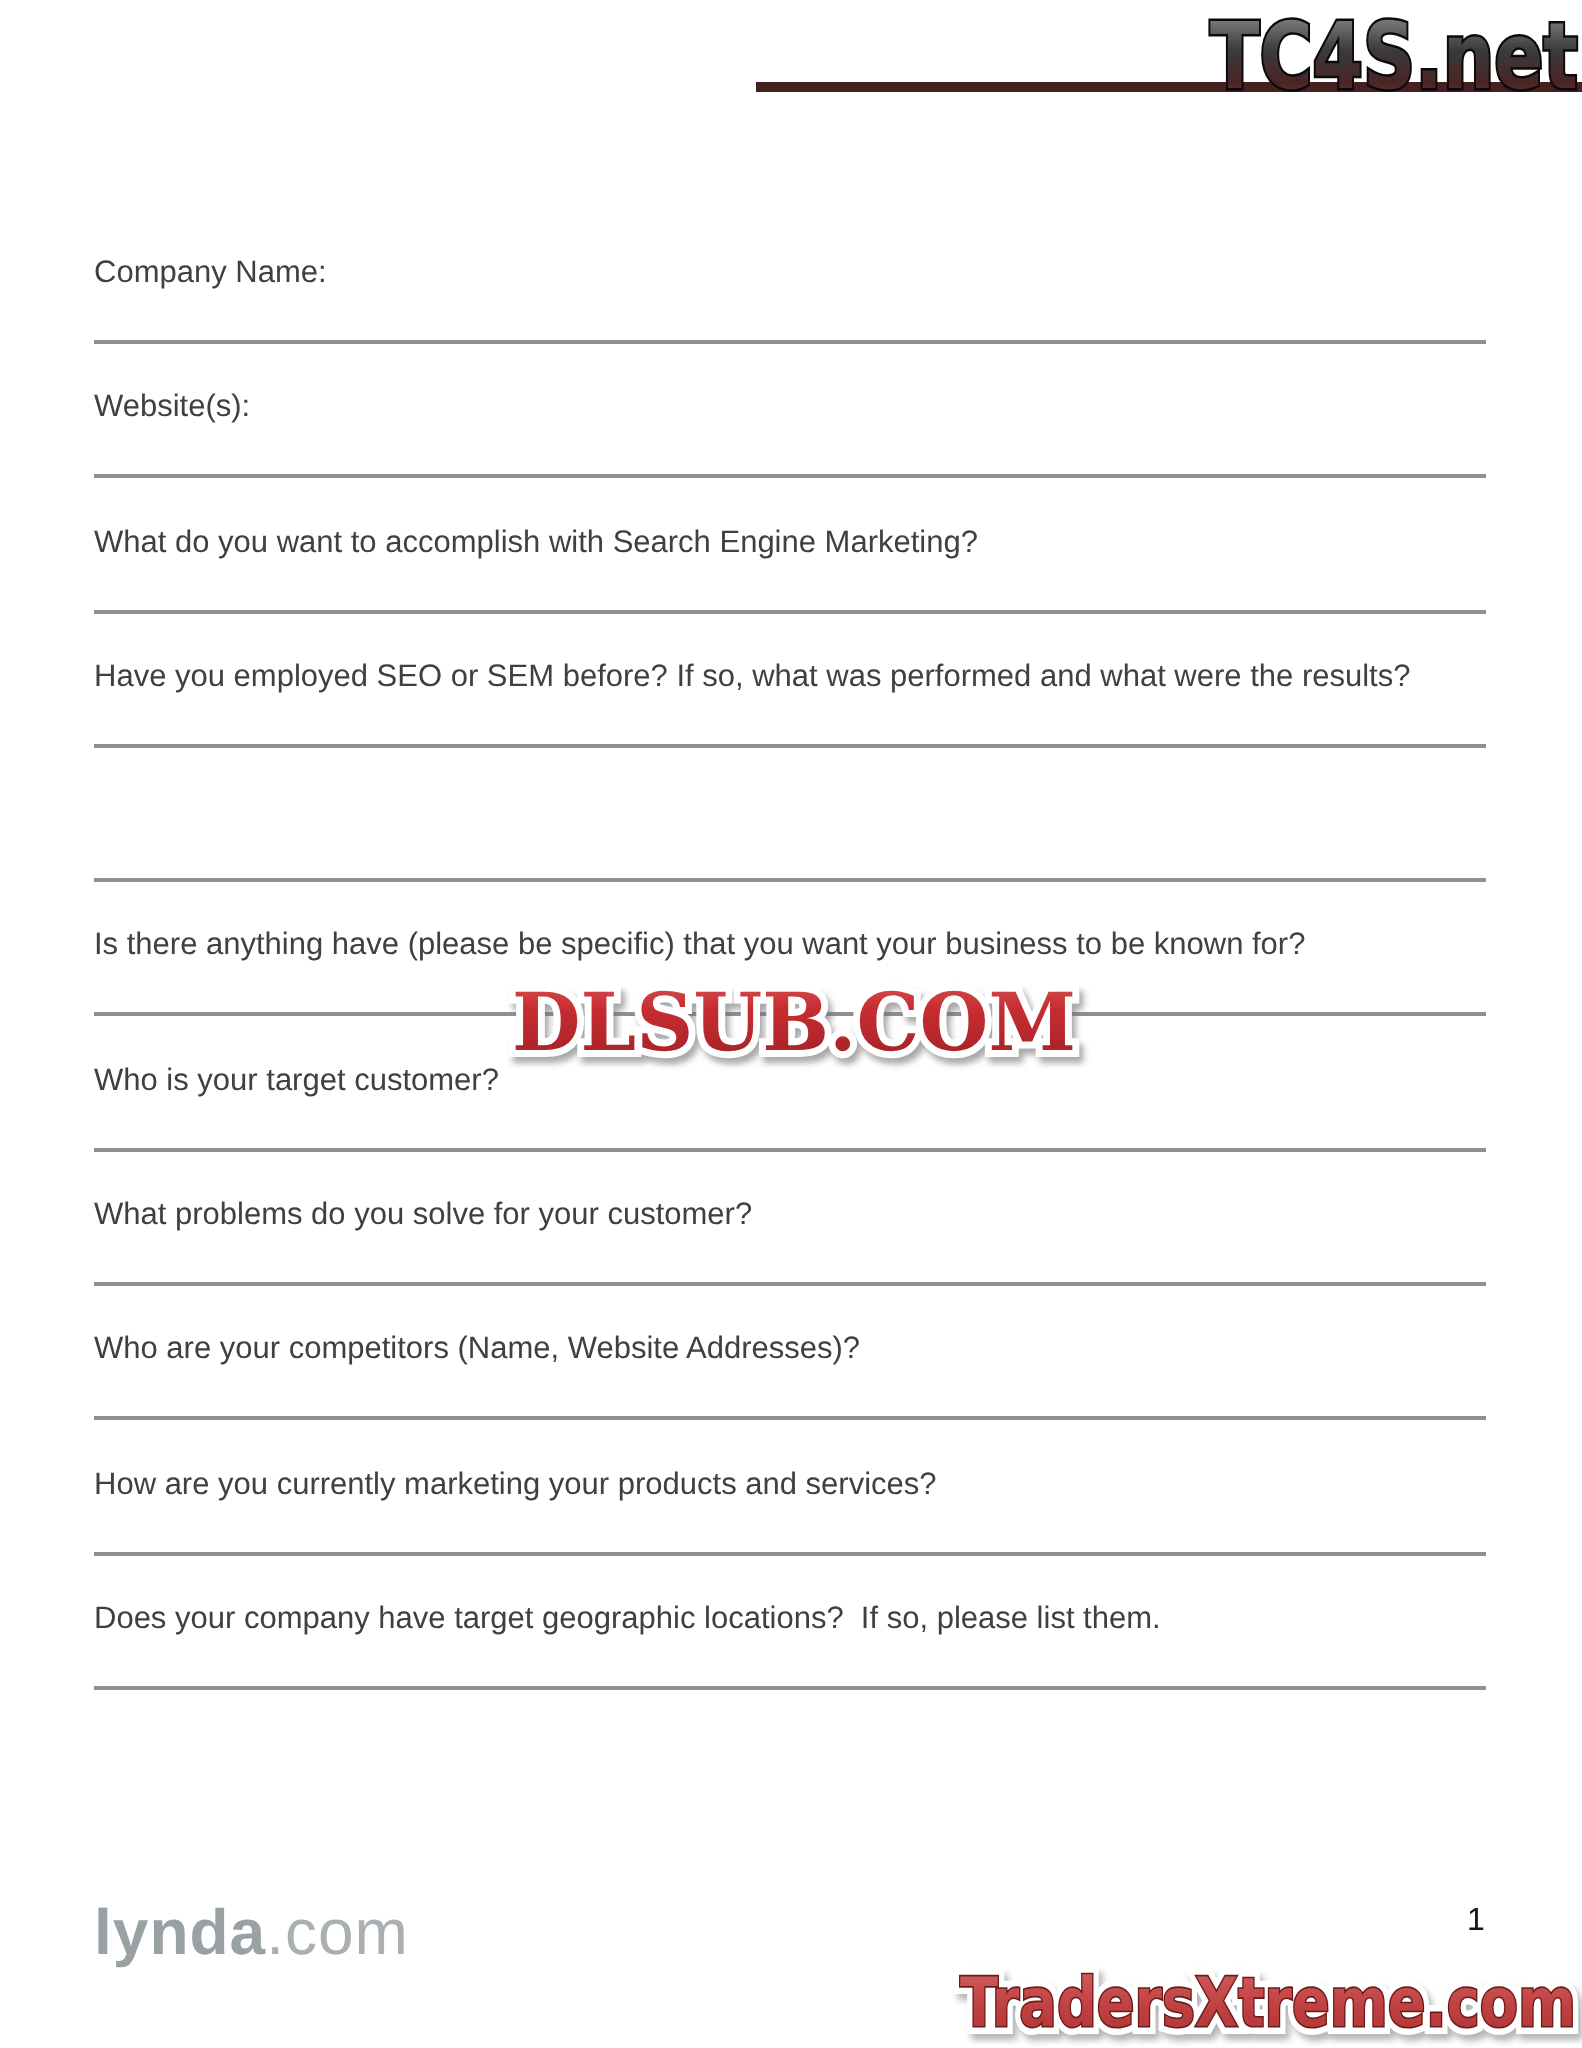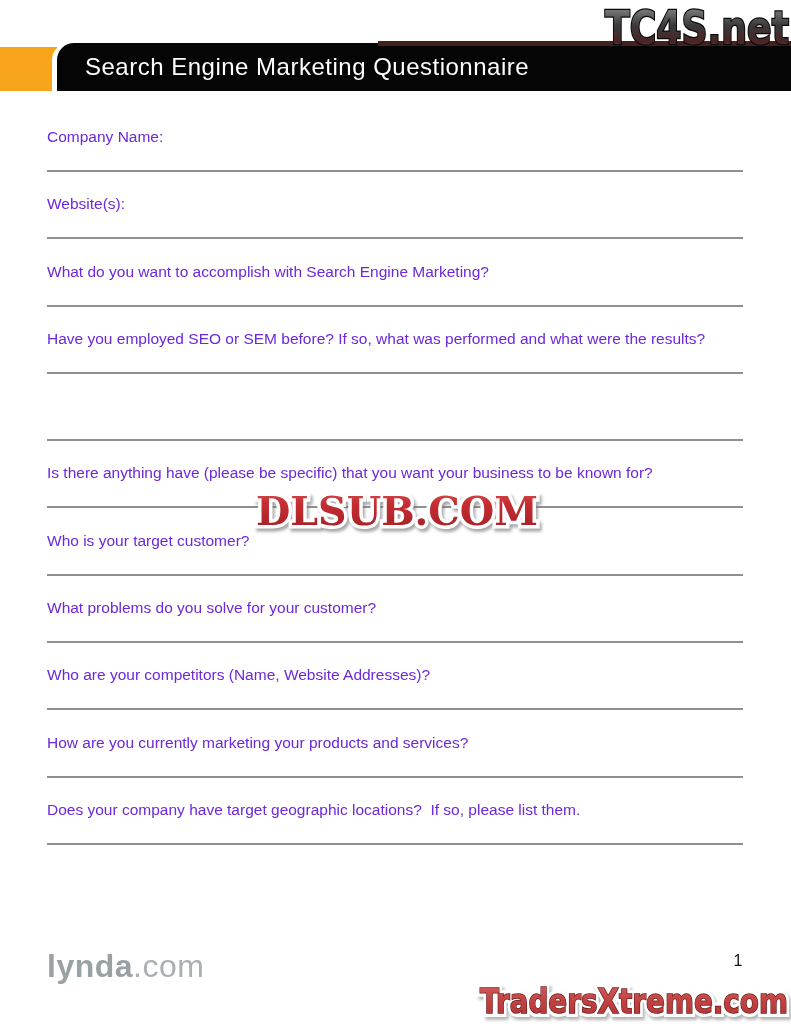--- a/index.html
+++ b/index.html
@@ -35,21 +35,21 @@
     letter-spacing:0.5px;
     padding-left:28px;
     white-space:nowrap;
   }
 
   
   .questions{position:absolute;top:126px;left:47px;width:696px;z-index:3;}
   .q{position:relative;height:67.3px;}
   .q-label{
     position:absolute;top:1px;left:0;
-    font-size:15.5px;line-height:19px;color:#6d28d9;
+    font-size:15.5px;line-height:19px;color:#404040;
     white-space:pre;
   }
   .q-line{
     position:absolute;top:44px;left:0;width:696px;height:0;
     border-top:2px solid #8d9093;
   }
 
   
   .wm-mid{position:absolute;top:486px;left:0;z-index:20;pointer-events:none;}
   .wm-bottom{position:absolute;top:976px;left:0;z-index:20;pointer-events:none;}
@@ -72,26 +72,20 @@
         <stop offset="0%" stop-color="#9c9c9c"></stop>
         <stop offset="45%" stop-color="#3a3a3a"></stop>
         <stop offset="75%" stop-color="#4a2424"></stop>
         <stop offset="100%" stop-color="#7d4545"></stop>
       </linearGradient>
     </defs>
     <rect x="378" y="41" width="413" height="5" fill="#44201e"></rect>
     <text x="789" y="44" text-anchor="end" font-family="DejaVu Sans, sans-serif" font-weight="bold" font-size="46" textLength="184" lengthAdjust="spacingAndGlyphs" fill="url(#gradTop)" stroke="#0a0a0a" stroke-width="2.5" style="paint-order:stroke;">TC4S.net</text>
   </svg>
 
-  <div class="header">
-    <div class="accent"></div>
-    <div class="bar">
-      <span class="bar-title">Search Engine Marketing Questionnaire</span>
-    </div>
-  </div>
 
   <div class="questions">
     <div class="q">
       <div class="q-label">Company Name:</div>
       <div class="q-line"></div>
     </div>
     <div class="q">
       <div class="q-label">Website(s):</div>
       <div class="q-line"></div>
     </div>

